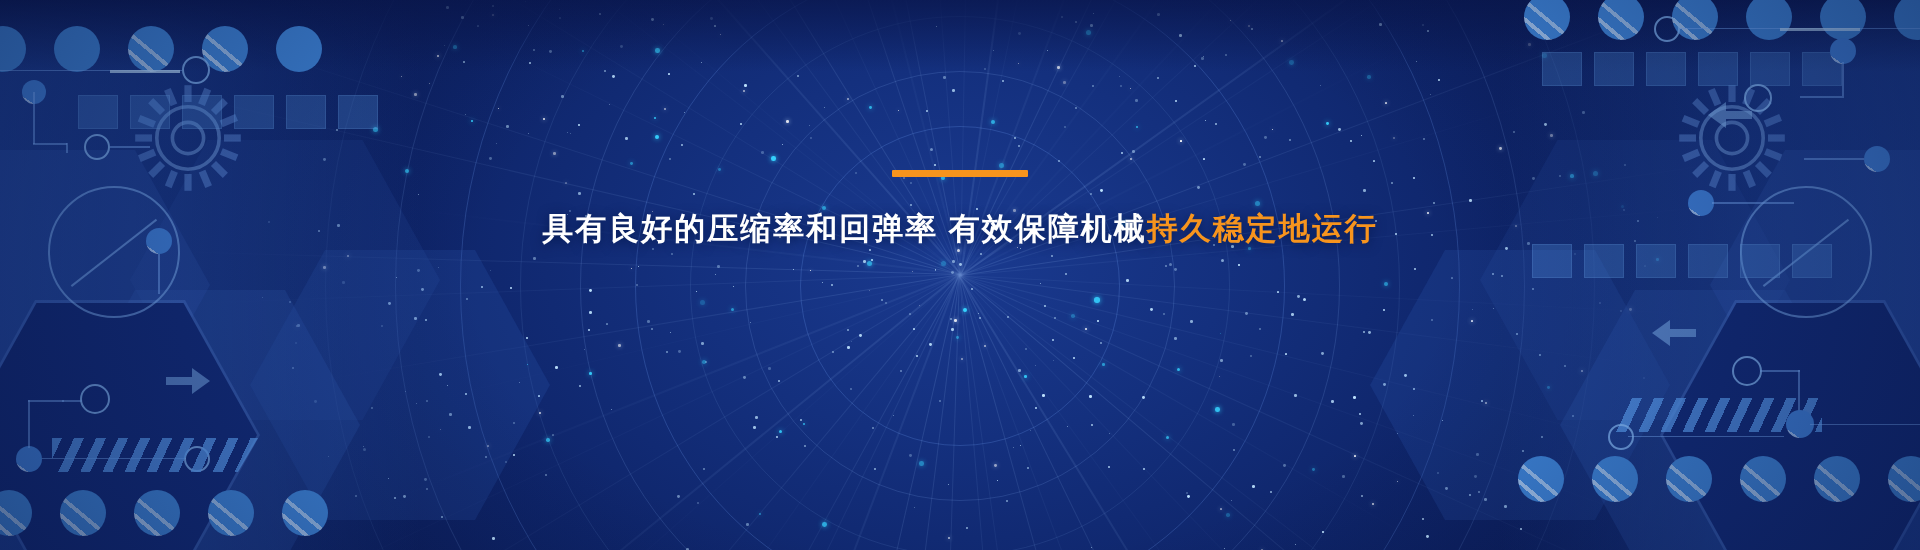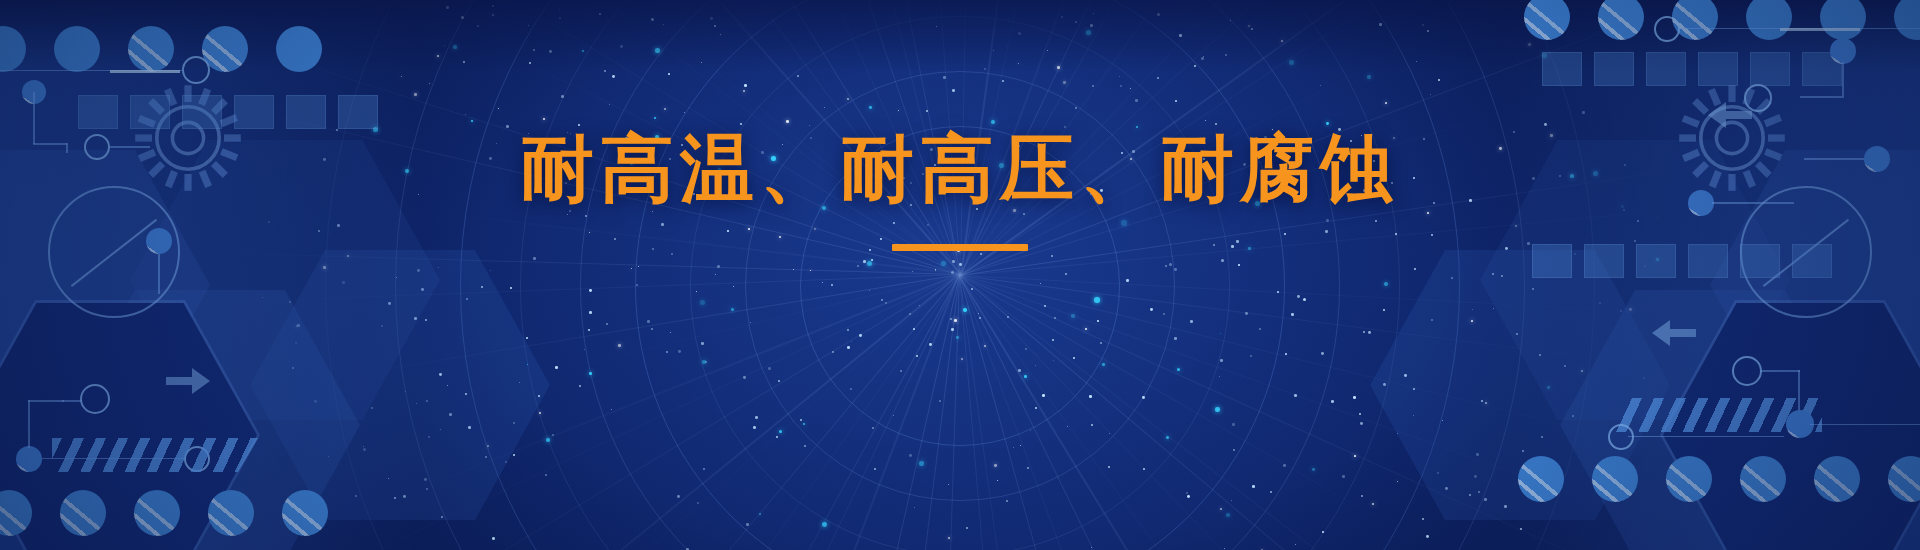--- a/index.html
+++ b/index.html
@@ -931,17 +931,19 @@
     <span class="planet"></span>
     <span class="planet"></span>
     <span class="planet"></span>
     <span class="planet"></span>
     <span class="planet"></span>
   </div>
 
   <div class="vignette"></div>
 
   <div class="content">
-    <h1 class="headline">耐高温、耐高压、耐腐蚀</h1>
     <div class="divider"></div>
+    <p class="tagline">
+      <span>具有良好的压缩率和回弹率 有效保障机械</span><span class="hl">持久稳定地运行</span>
+    </p>
   </div>
 
 </div>
 
 </body></html>

